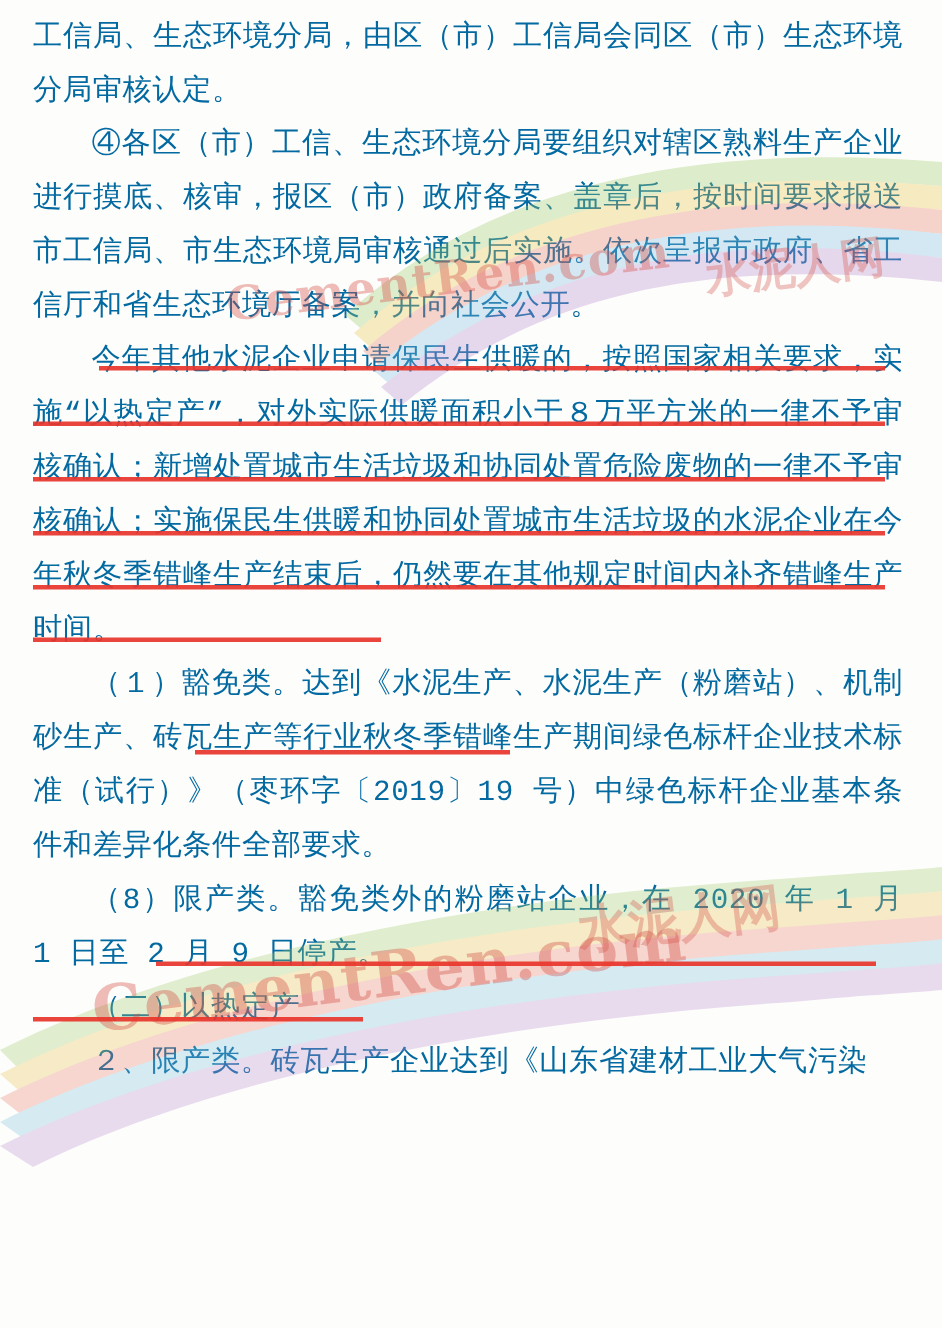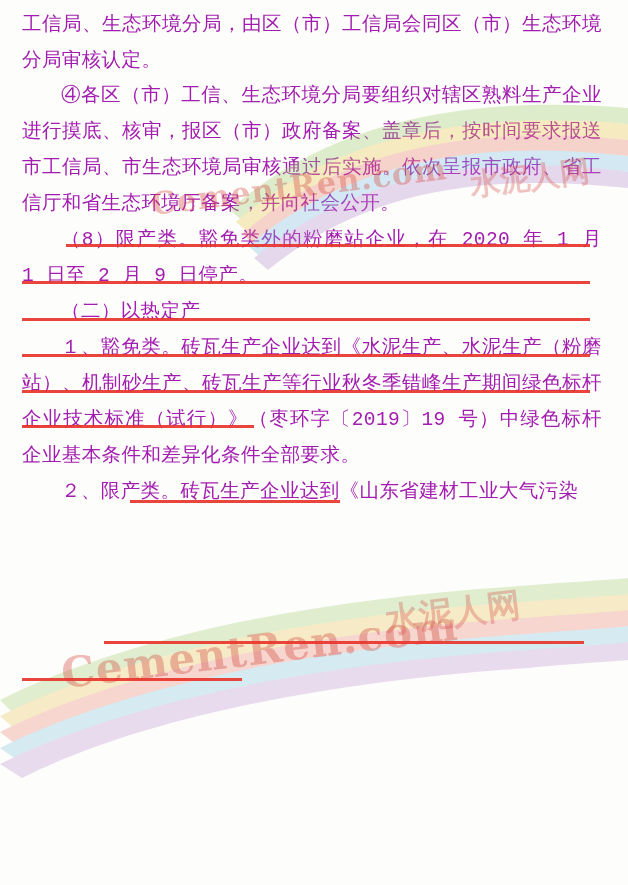--- a/index.html
+++ b/index.html
@@ -79,21 +79,21 @@
     position: absolute;
     left: 0; top: 0;
     width: 628px;
     padding: 6px 26px 0 22px;
     box-sizing: border-box;
     z-index: 1;
   }
   .p {
     font-size: 19.5px;
     line-height: 36px;
-    color: #a21caf;
+    color: #0369a1;
     letter-spacing: 0.4px;
     text-align: justify;
     margin: 0;
     text-justify: inter-ideograph;
   }
   .indent { text-indent: 39px; font-family: Liberation Mono, monospace; }
 
   
   .ul {
     position: absolute;
@@ -127,23 +127,24 @@
   </svg>
 
   <div class="wm-text wm-top">CementRen.com</div>
   <div class="wm-cn wm-cn-top">水泥人网</div>
   <div class="wm-text wm-bottom">CementRen.com</div>
   <div class="wm-cn wm-cn-bottom">水泥人网</div>
 
   <div class="doc">
     <p class="p">工信局、生态环境分局，由区（市）工信局会同区（市）生态环境分局审核认定。</p>
     <p class="p indent">④各区（市）工信、生态环境分局要组织对辖区熟料生产企业进行摸底、核审，报区（市）政府备案、盖章后，按时间要求报送市工信局、市生态环境局审核通过后实施。依次呈报市政府、省工信厅和省生态环境厅备案，并向社会公开。</p>
+    <p class="p indent">今年其他水泥企业申请保民生供暖的，按照国家相关要求，实施“以热定产”，对外实际供暖面积小于８万平方米的一律不予审核确认；新增处置城市生活垃圾和协同处置危险废物的一律不予审核确认；实施保民生供暖和协同处置城市生活垃圾的水泥企业在今年秋冬季错峰生产结束后，仍然要在其他规定时间内补齐错峰生产时间。</p>
+    <p class="p indent">（１）豁免类。达到《水泥生产、水泥生产（粉磨站）、机制砂生产、砖瓦生产等行业秋冬季错峰生产期间绿色标杆企业技术标准（试行）》（枣环字〔2019〕19 号）中绿色标杆企业基本条件和差异化条件全部要求。</p>
     <p class="p indent">（8）限产类。豁免类外的粉磨站企业，在 2020 年 1 月 1 日至 2 月 9 日停产。</p>
     <p class="p indent">（二）以热定产</p>
-    <p class="p indent">１、豁免类。砖瓦生产企业达到《水泥生产、水泥生产（粉磨站）、机制砂生产、砖瓦生产等行业秋冬季错峰生产期间绿色标杆企业技术标准（试行）》（枣环字〔2019〕19 号）中绿色标杆企业基本条件和差异化条件全部要求。</p>
     <p class="p indent">２、限产类。砖瓦生产企业达到《山东省建材工业大气污染</p>
   </div>
 
   <div id="underlines">
       <div class="ul" style="left: 66px; top: 244px; width: 524px; background: rgb(232, 53, 44);"></div>
       <div class="ul" style="left: 22px; top: 281px; width: 568px; background: rgb(232, 53, 44);"></div>
       <div class="ul" style="left: 22px; top: 318px; width: 568px; background: rgb(232, 53, 44);"></div>
       <div class="ul" style="left: 22px; top: 354px; width: 568px; background: rgb(232, 53, 44);"></div>
       <div class="ul" style="left: 22px; top: 390px; width: 568px; background: rgb(232, 53, 44);"></div>
       <div class="ul" style="left: 22px; top: 425px; width: 232px; background: rgb(232, 53, 44);"></div>

